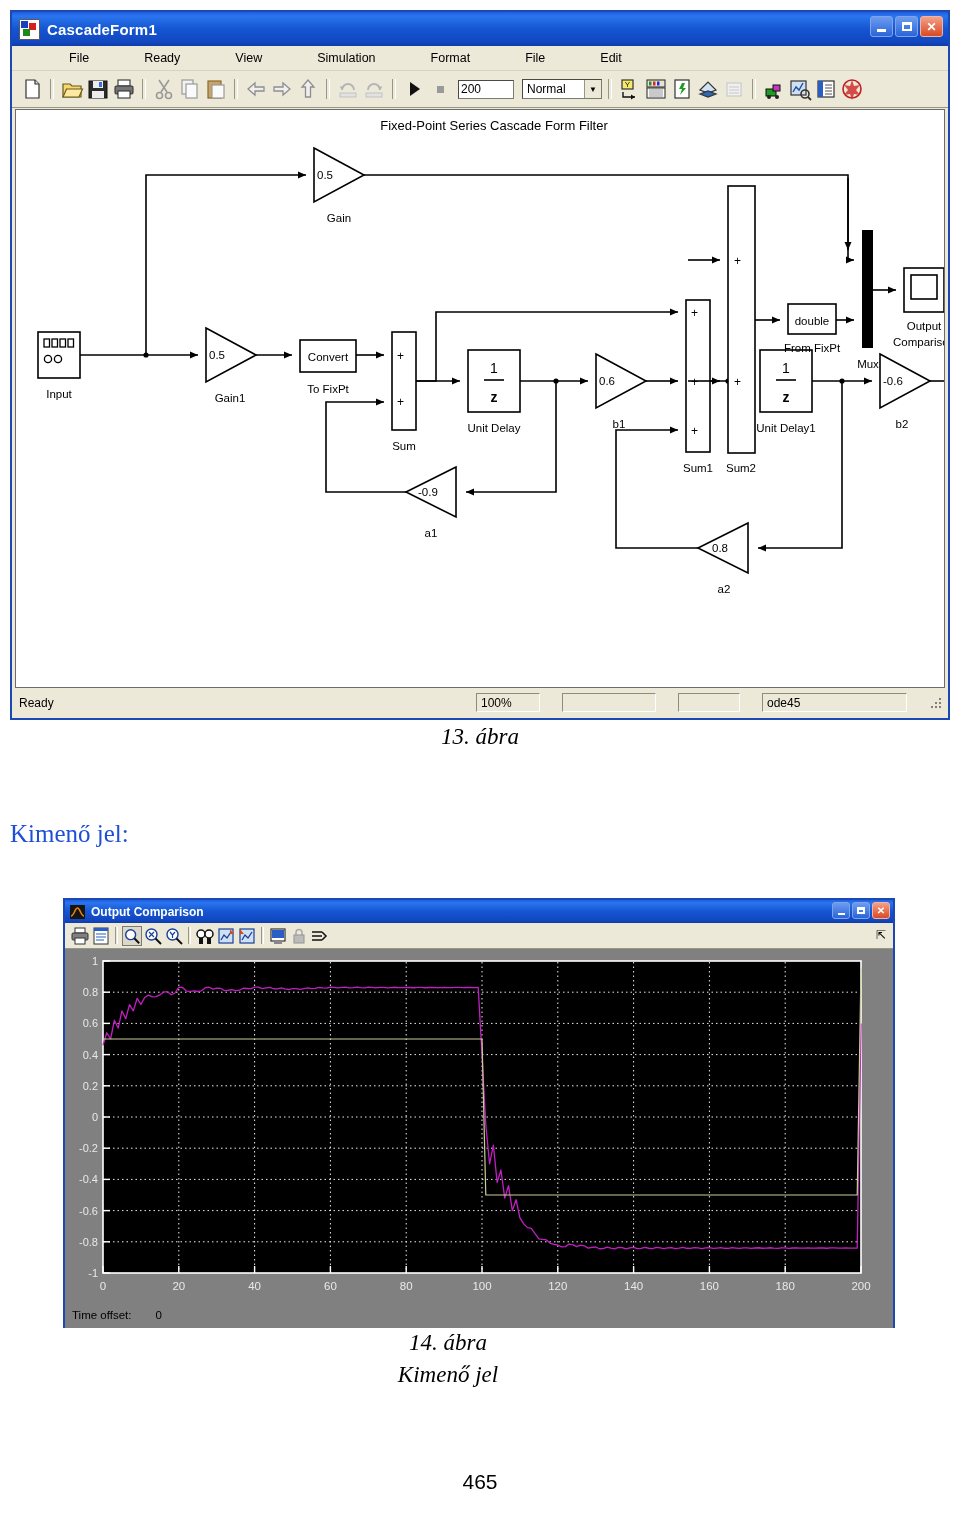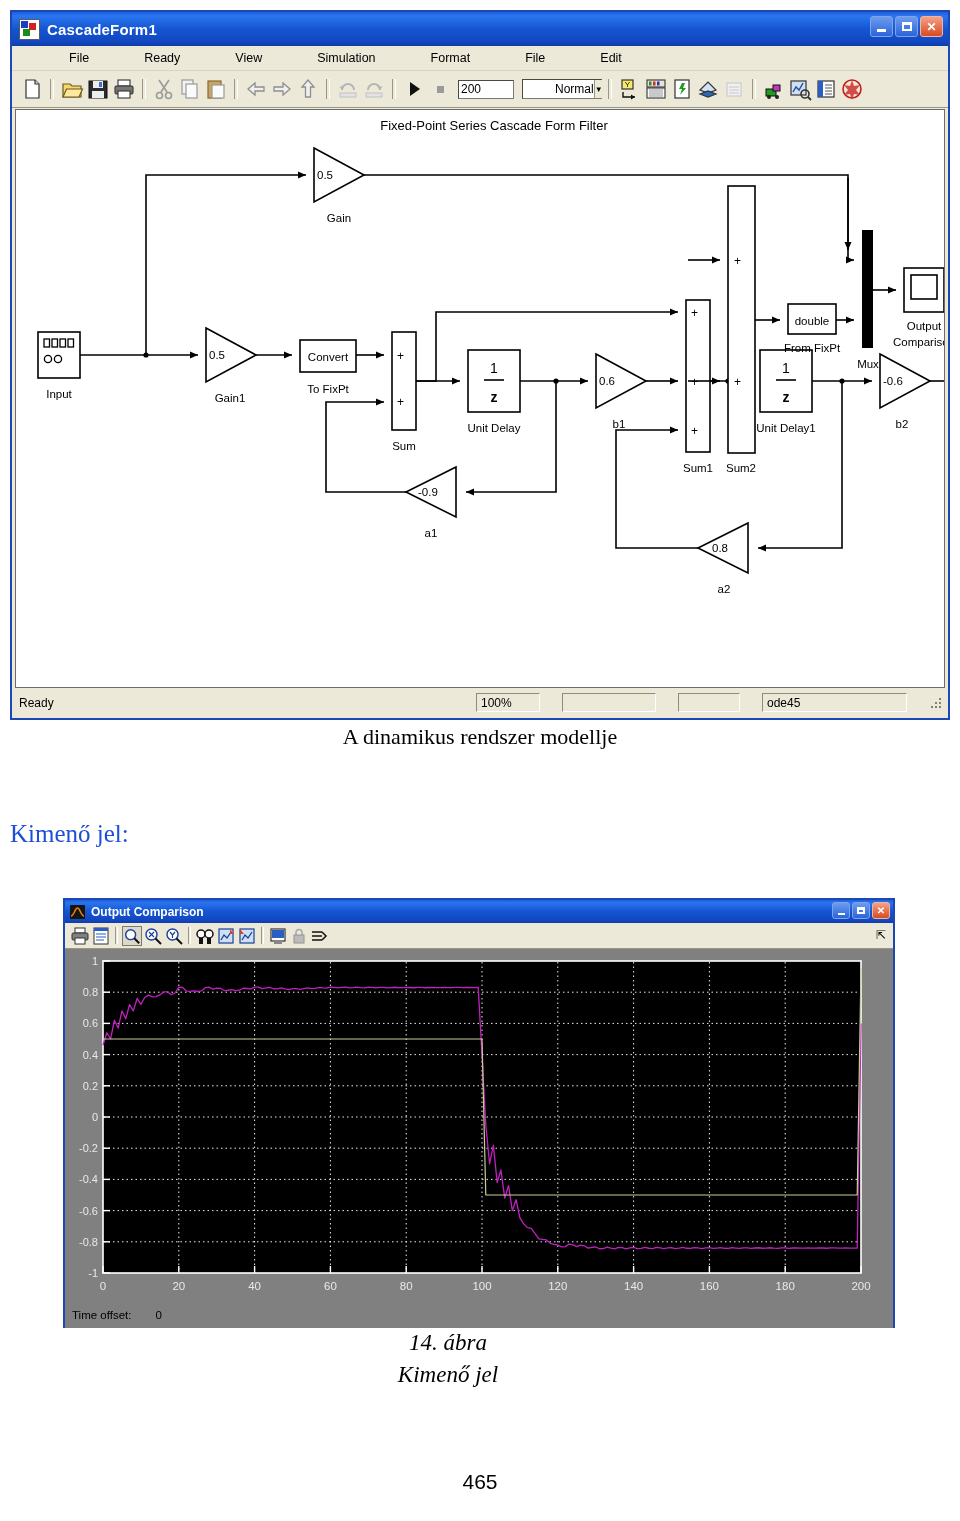--- a/index.html
+++ b/index.html
@@ -57,21 +57,21 @@
   .tb-sep{width:2px;height:20px;border-left:1px solid #9a9684;border-right:1px solid #fff;margin:0 4px;}
   .tb-input{
     width:56px;height:19px;background:#fff;border:1px solid #7b7b6f;
     border-top-color:#4a4a44;border-left-color:#4a4a44;
     font-family:"Liberation Sans",sans-serif;font-size:12px;
     padding:0 2px;box-sizing:border-box;line-height:17px;margin-left:4px;
   }
   .tb-combo{
     width:80px;height:20px;background:#fff;border:1px solid #7b7b6f;
     border-top-color:#4a4a44;border-left-color:#4a4a44;
-    display:flex;align-items:center;box-sizing:border-box;margin-left:6px;padding-left:28px;
+    display:flex;align-items:center;box-sizing:border-box;margin-left:6px;
   }
   .tb-combo span{font-family:"Liberation Sans",sans-serif;font-size:12px;padding-left:4px;flex:1;}
   .tb-combo .arrow{
     width:16px;height:18px;background:#ece9d8;border-left:1px solid #9a9684;
     display:flex;align-items:center;justify-content:center;font-size:8px;
   }
 
   .canvas{
     position:absolute;left:3px;top:97px;right:3px;bottom:30px;
     background:#ffffff;border:1px solid #6c6c6c;overflow:hidden;
@@ -535,21 +535,21 @@
         <i style="left:6px;top:6px"></i>
         <i style="left:10px;top:6px"></i>
       <i style="left:2px;top:10px"></i>
         <i style="left:6px;top:10px"></i>
         <i style="left:10px;top:10px"></i>
     </div>
   </div>
 </div>
 
 <div class="cap" id="fig13-caption">
-  <div class="l2">A dinamikus rendszer modellje</div>
+  <div class="l1">13. ábra</div>
 </div>
 
 <div id="kimeno-label">Kimenő jel:</div>
 
 <div id="scope-window">
 
   <div class="scope-titlebar">
     <div class="scope-icon">
       <svg width="15" height="14" viewBox="0 0 15 14">
         <rect width="15" height="14" fill="#151515"></rect>

